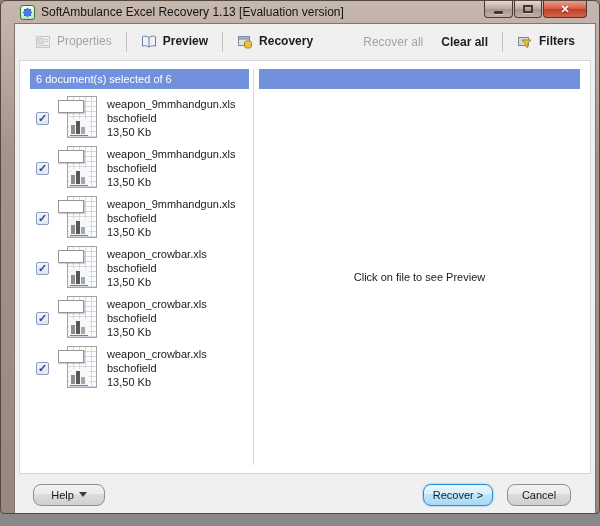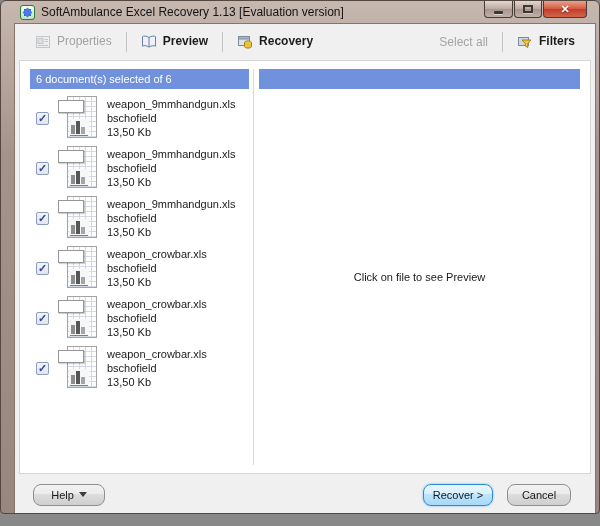--- a/index.html
+++ b/index.html
@@ -182,21 +182,24 @@
           <rect x="1.5" y="2.5" width="11" height="2.5" fill="#aab6c6" stroke="#7e8b9d"></rect>
           <ellipse cx="11" cy="8.5" rx="3.5" ry="1.6" fill="#f0cf56" stroke="#a8821f"></ellipse>
           <path d="M7.5 8.5 V12.5 C7.5 13.4 9 14.1 11 14.1 C13 14.1 14.5 13.4 14.5 12.5 V8.5" fill="#e8c23a" stroke="#a8821f"></path>
         </svg>
         <span>Recovery</span>
       </div>
 
       <div class="tb-spacer"></div>
 
       <div class="tb-item disabled">
-        <span>Select all</span>
+        <span>Recover all</span>
+      </div>
+      <div class="tb-item" style="margin-left:6px;">
+        <span>Clear all</span>
       </div>
       <div class="tb-sep"></div>
       <div class="tb-item">
         <svg class="tb-icon" viewBox="0 0 16 16">
           <rect x="1.5" y="3.5" width="10" height="8" fill="#cfd8e2" stroke="#7e8b9d"></rect>
           <path d="M5 6 H14 L10.8 9.5 V13.5 L8.2 12 V9.5 Z" fill="#f0c545" stroke="#a8821f"></path>
         </svg>
         <span>Filters</span>
       </div>
     </div>

